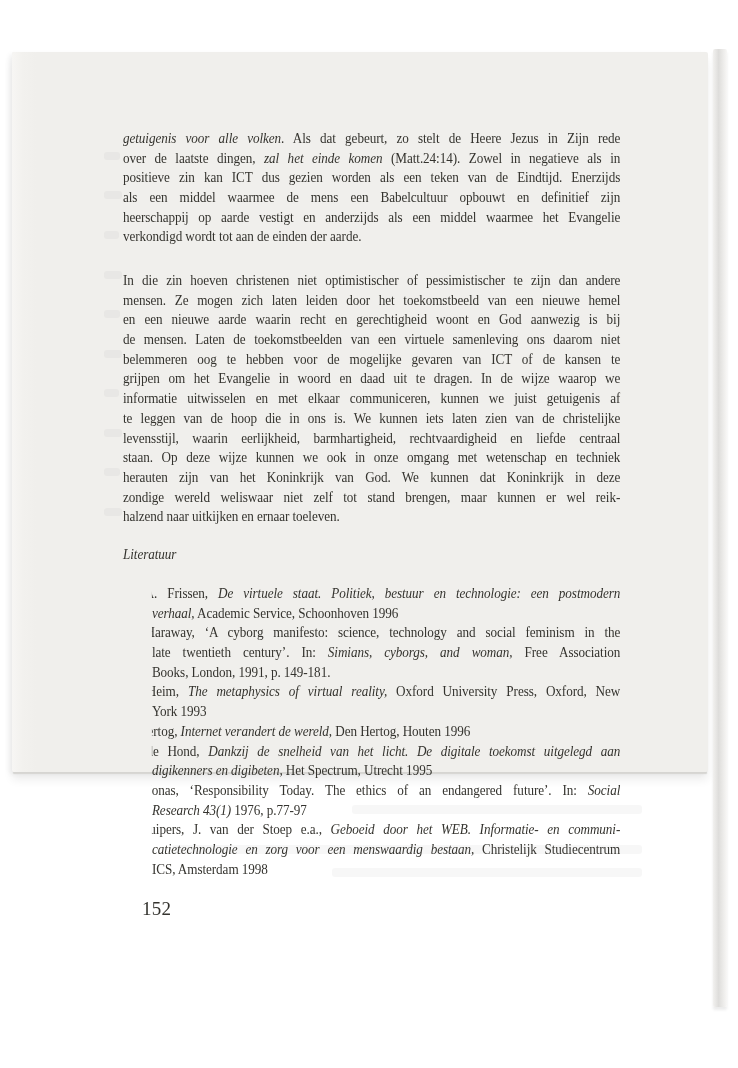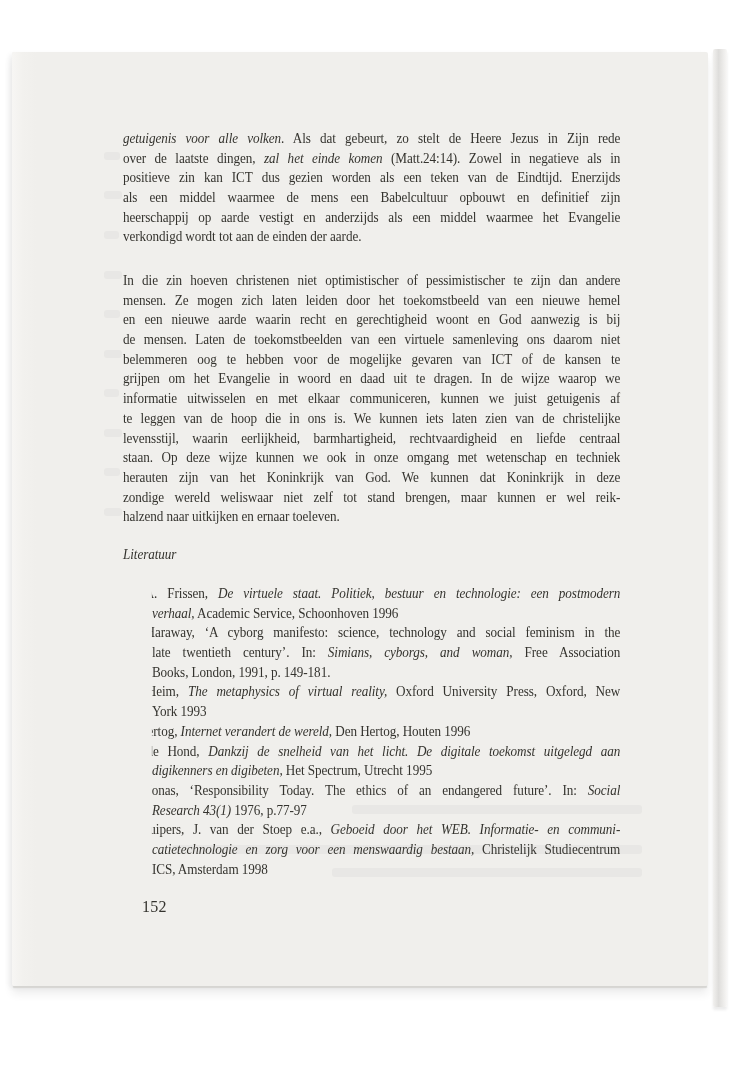--- a/index.html
+++ b/index.html
@@ -2,21 +2,21 @@
 <html><head>
 <meta charset="utf-8">
 <style>
   html,body{margin:0;padding:0;}
   body{
     width:738px;height:1068px;position:relative;overflow:hidden;
     background:#ffffff;
     font-family:"Liberation Serif","DejaVu Serif",serif;
   }
   .book-page{
-    position:absolute;left:12px;top:52px;width:696px;height:934px;
+    position:absolute;left:12px;top:52px;width:696px;height:720px;
     background:var(--paper,#f0efec);
     border-radius:2px;
     box-shadow:
       0 3px 1px -1px #d6d5d2,
       0 8px 10px rgba(0,0,0,0.07),
       -3px 2px 5px rgba(0,0,0,0.05);
   }
   .page-stack-edge-left{
     position:absolute;left:0;top:0;width:24px;height:100%;
     background:linear-gradient(90deg,#f7f6f4 0%,#f2f1ee 45%,var(--paper,#f0efec) 100%);
@@ -43,21 +43,21 @@
     height:19.7px;overflow:hidden;
     text-align:justify;text-align-last:justify;
     text-justify:inter-word;
   }
   .line.last{text-align-last:left;}
   .entry{padding-left:34px;}
   .entry .line.first{text-indent:-34px;}
   .i{font-style:italic;}
   .page-number{
     position:absolute;left:130px;top:846px;
-    font-size:16px;color:var(--ink,#34332e);letter-spacing:0.3px;
+    font-size:19px;color:var(--ink,#34332e);letter-spacing:0.3px;
   }
   .bleed{position:absolute;border-radius:3px;pointer-events:none;}
 </style>
 </head>
 <body style="--paper: #f0efec; --ink: #34332e;">
 
 <div class="book-page">
   <div class="page-stack-edge-left"></div>
 
   <div class="text-column">

